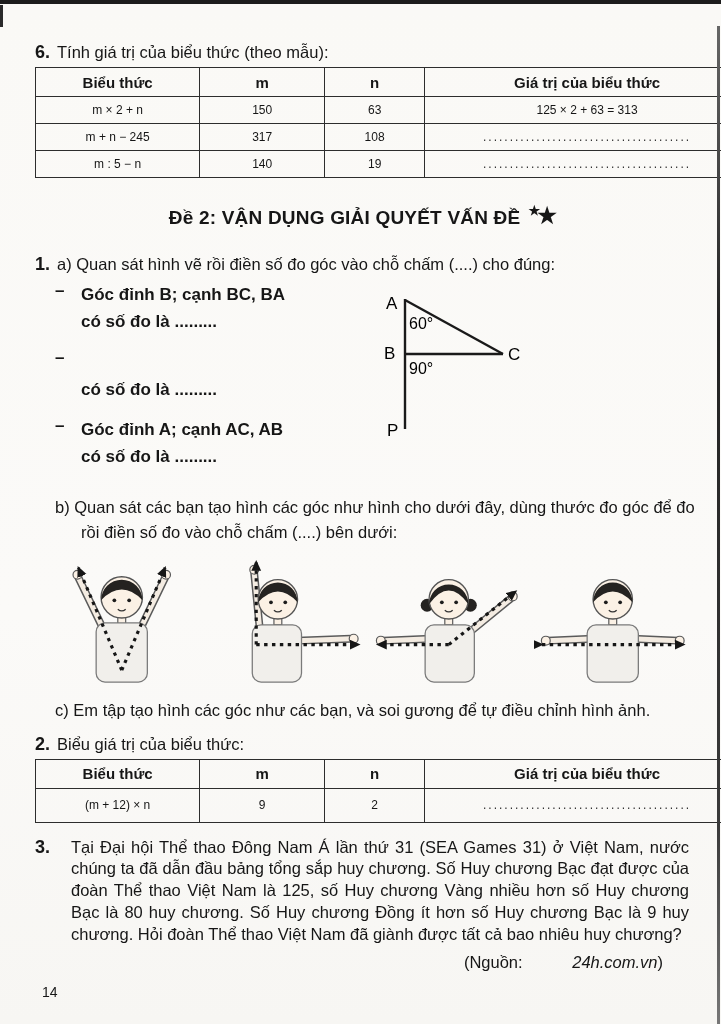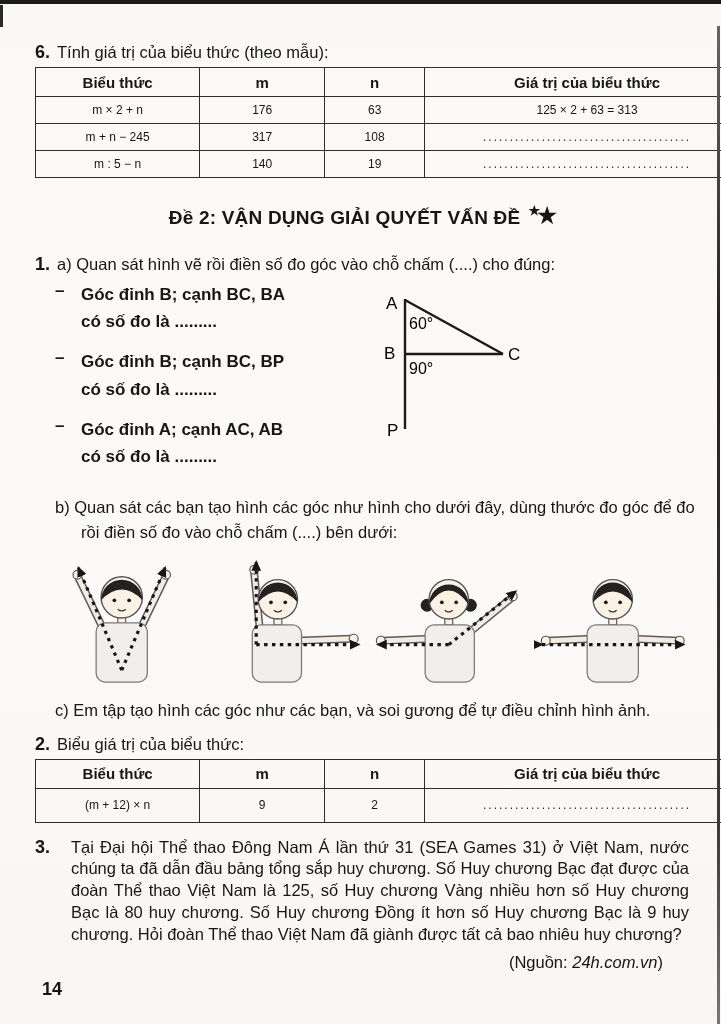--- a/index.html
+++ b/index.html
@@ -44,22 +44,22 @@
     padding-left:26px; text-indent:-26px; }
   .kids-row { display:flex; margin:10px 0 0 8px; gap:6px; }
   .measure-line { margin:4px 0 0 28px; font-size:16.5px; }
   .c-par { margin:16px 0 0 20px; font-size:16.5px; }
 
   .ex2-head { margin-top:14px; }
   .ex3 { display:flex; margin-top:14px; }
   .ex3 .ex-num { width:28px; margin-right:8px; }
   .ex3-text { flex:1; font-size:16.5px; line-height:1.32; text-align:justify; padding-right:2px; }
   .source-line { margin-top:8px; text-align:right; padding-right:28px; font-size:16.5px; }
-  .source-name { font-style:italic; }
-  .page-number { position:absolute; left:42px; bottom:24px; font-size:18px; font-weight:700; }
+  .source-name { font-style:italic;margin-left:45px; }
+  .page-number { position:absolute; left:42px; bottom:24px; font-size:14px; font-weight:400; }
 
   svg text { font-family:"Liberation Sans", sans-serif; }
 </style>
 </head>
 <body>
 
 <svg width="0" height="0" style="position:absolute">
   <defs>
     <marker id="arw" orient="auto" markerUnits="userSpaceOnUse" markerWidth="12" markerHeight="12" refX="9" refY="5">
       <path d="M0,0 L11,5 L0,10 z" fill="#161616"></path>
@@ -79,21 +79,21 @@
   <table class="expr">
     <tbody>
         <tr>
       <th class="c-expr">Biểu thức</th>
       <th class="c-m">m</th>
       <th class="c-n">n</th>
       <th class="c-val">Giá trị của biểu thức</th>
     </tr>
     <tr>
       <td>m × 2 + n</td>
-      <td>176</td>
+      <td>150</td>
       <td>63</td>
       <td>125 × 2 + 63 = 313</td>
     </tr>
     <tr>
       <td>m + n − 245</td>
       <td>317</td>
       <td>108</td>
       <td class="dots">.......................................</td>
     </tr>
     <tr>
@@ -116,21 +116,21 @@
 
   <div class="ex1-body">
     <div class="angle-list">
       <div class="angle-item">
         <span class="angle-dash">–</span>
         <span class="angle-lines"><span>Góc đỉnh B; cạnh BC, BA</span><br>
         <span>có số đo là .........</span></span>
       </div>
       <div class="angle-item">
         <span class="angle-dash">–</span>
-        <span class="angle-lines"><span>Góc đỉnh B; cạnh BC, BP</span><br>
+        <span class="angle-lines"><br>
         <span>có số đo là .........</span></span>
       </div>
       <div class="angle-item">
         <span class="angle-dash">–</span>
         <span class="angle-lines"><span>Góc đỉnh A; cạnh AC, AB</span><br>
         <span>có số đo là .........</span></span>
       </div>
     </div>
 
     <div class="tri-wrap">

